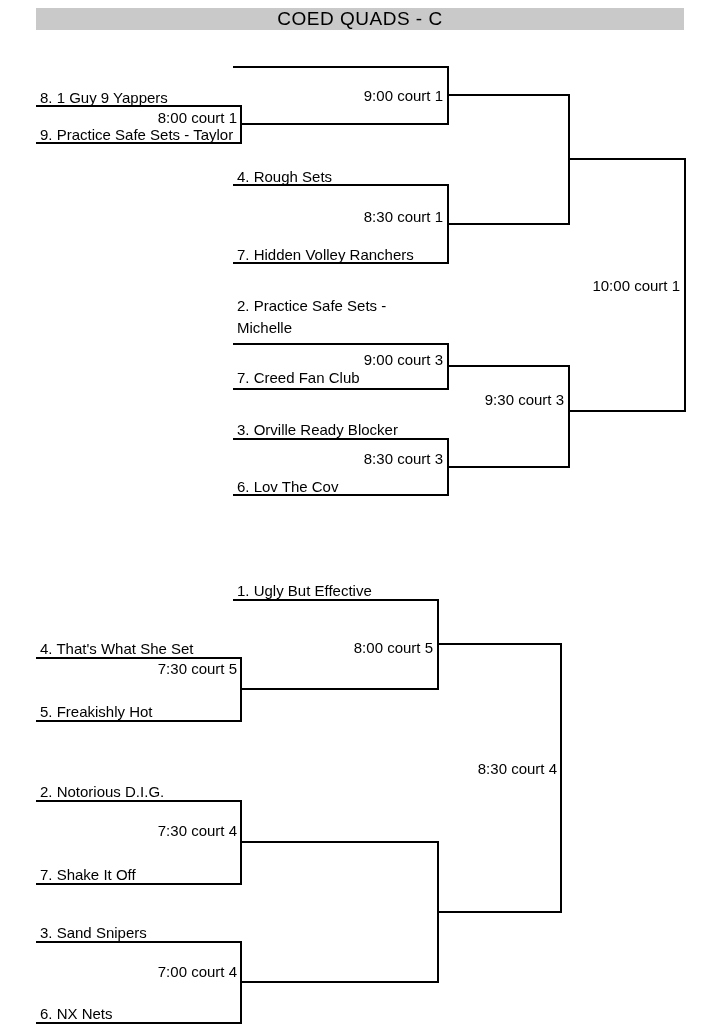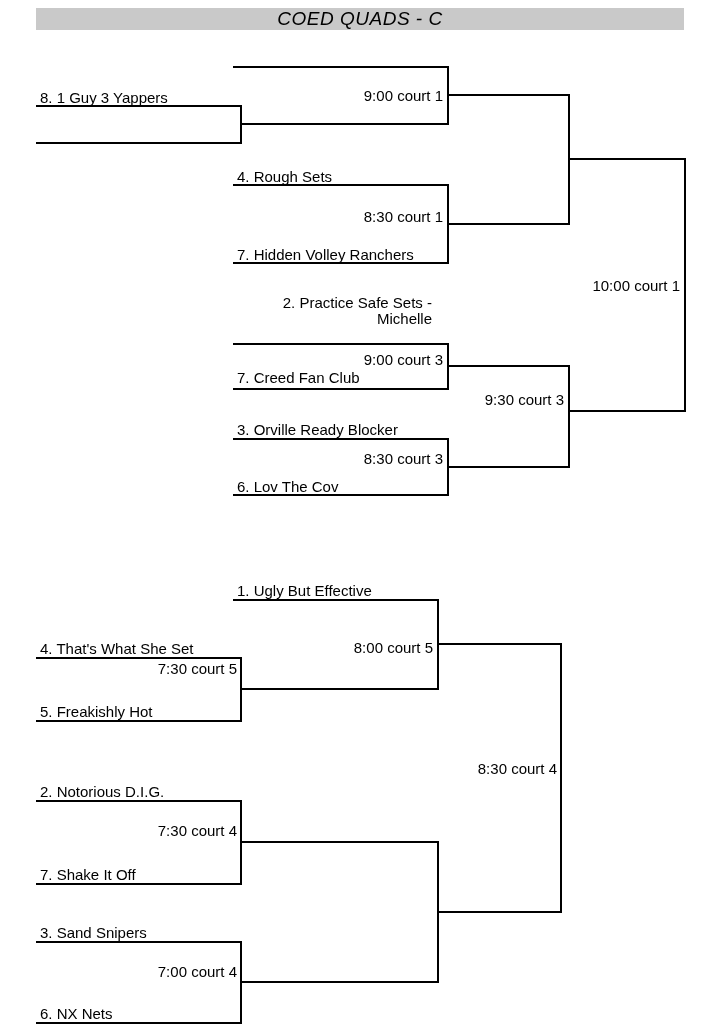--- a/index.html
+++ b/index.html
@@ -15,33 +15,31 @@
   .hdr {
     position: absolute;
     left: 36px;
     width: 648px;
     height: 22px;
     background: #c9c9c9;
     text-align: center;
     font-size: 19px;
     line-height: 22px;
     letter-spacing: 0.5px;
-    font-style: italic;
   }
   .team {
     position: absolute;
     font-size: 15px;
     line-height: 17px;
     white-space: nowrap;
   }
   .team.wrap {
     white-space: normal;
     width: 195px;
-    line-height: 16px;
-    text-align: right;
+    line-height: 22px;
   }
   .mlabel {
     position: absolute;
     width: 200px;
     text-align: right;
     font-size: 15px;
     line-height: 15px;
     white-space: nowrap;
   }
   .hl { position: absolute; height: 2px; background: #000000; }
@@ -49,22 +47,24 @@
 </style>
 </head>
 <body>
 
 <div class="page">
 
   <div class="hdr" style="top:8px">COED QUADS - C</div>
 
   <div class="hl" style="left:233px;top:66px;width:216px"></div>
 
-  <div class="team" style="left:40px;top:89px">8. 1 Guy 3 Yappers</div>
+  <div class="team" style="left:40px;top:89px">8. 1 Guy 9 Yappers</div>
   <div class="hl" style="left:36px;top:105px;width:206px"></div>
+  <div class="mlabel" style="left:37px;top:110px">8:00 court 1</div>
+  <div class="team" style="left:40px;top:126px">9. Practice Safe Sets - Taylor</div>
   <div class="hl" style="left:36px;top:142px;width:206px"></div>
   <div class="vl" style="left:240px;top:105px;height:39px"></div>
   <div class="hl" style="left:240px;top:123px;width:209px"></div>
 
   <div class="vl" style="left:447px;top:66px;height:59px"></div>
   <div class="mlabel" style="left:243px;top:88px">9:00 court 1</div>
   <div class="hl" style="left:447px;top:94px;width:123px"></div>
 
   <div class="team" style="left:237px;top:168px">4. Rough Sets</div>
   <div class="hl" style="left:233px;top:184px;width:216px"></div>

